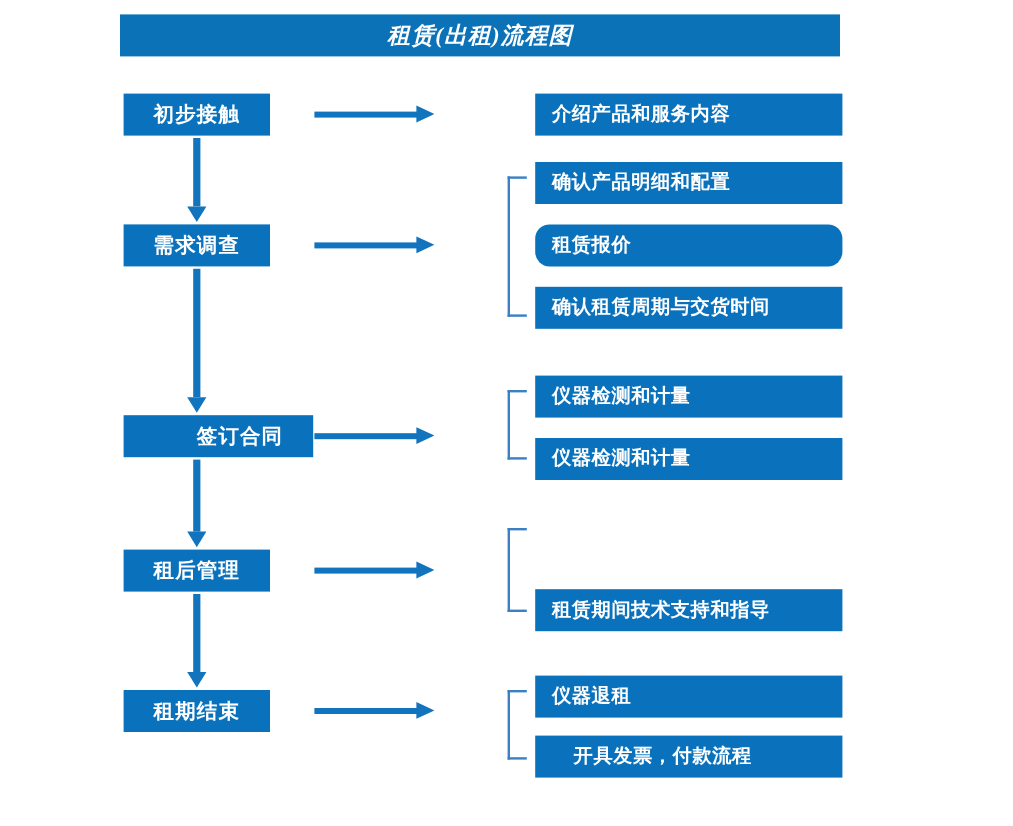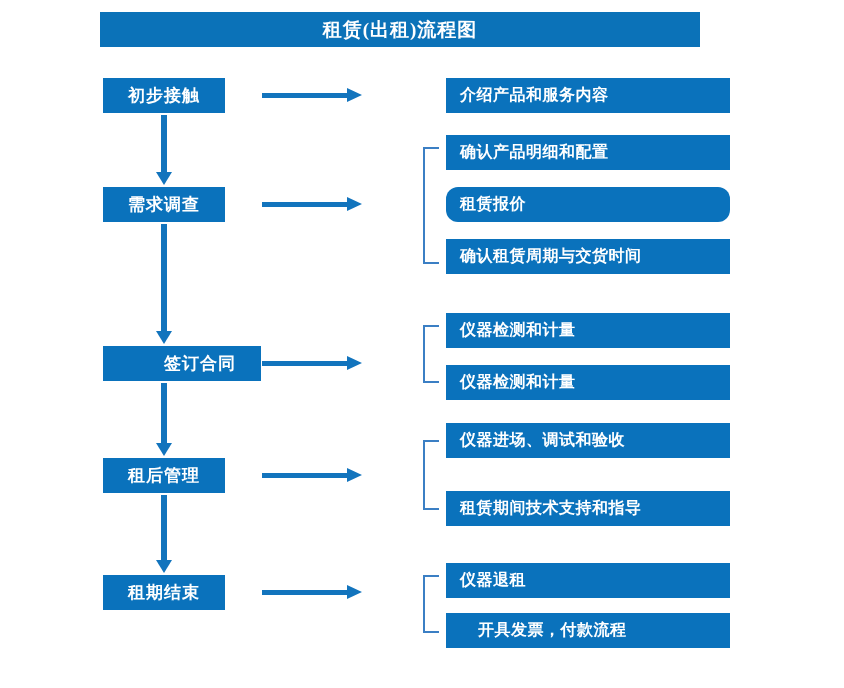--- a/index.html
+++ b/index.html
@@ -30,20 +30,21 @@
     width: 600px;
     height: 35px;
     background: #0B72B8;
     color: #ffffff;
     font-size: 19px;
     font-weight: bold;
     display: flex;
     align-items: center;
     justify-content: center;
     letter-spacing: 1px;
+    font-style: italic;
   }
 
   
   .stage-box {
     position: absolute;
     left: 103px;
     width: 122px;
     height: 35px;
     background: #0A72BC;
     color: #ffffff;
@@ -52,21 +53,21 @@
     display: flex;
     align-items: center;
     justify-content: center;
     letter-spacing: 1px;
   }
 
   
   .detail-box {
     position: absolute;
     left: 446px;
-    width: 284px;
+    width: 256px;
     height: 35px;
     background: #0A72BC;
     color: #ffffff;
     font-size: 16px;
     font-weight: bold;
     display: flex;
     align-items: center;
     padding-left: 14px;
     box-sizing: border-box;
     letter-spacing: 0.5px;
@@ -208,21 +209,20 @@
   <div class="detail-box" style="top:135px;">确认产品明细和配置</div>
 
   <div class="detail-box" style="top:187px;border-radius:12px;">租赁报价</div>
 
   <div class="detail-box" style="top:239px;">确认租赁周期与交货时间</div>
 
   <div class="detail-box" style="top:313px;">仪器检测和计量</div>
 
   <div class="detail-box" style="top:365px;">仪器检测和计量</div>
 
-  <div class="detail-box" style="top:423px;">仪器进场、调试和验收</div>
 
   <div class="detail-box" style="top:491px;">租赁期间技术支持和指导</div>
 
   <div class="detail-box" style="top:563px;">仪器退租</div>
 
   <div class="detail-box" style="top:613px;padding-left:32px;">开具发票，付款流程</div>
 
 </div>
 
 </body></html>

